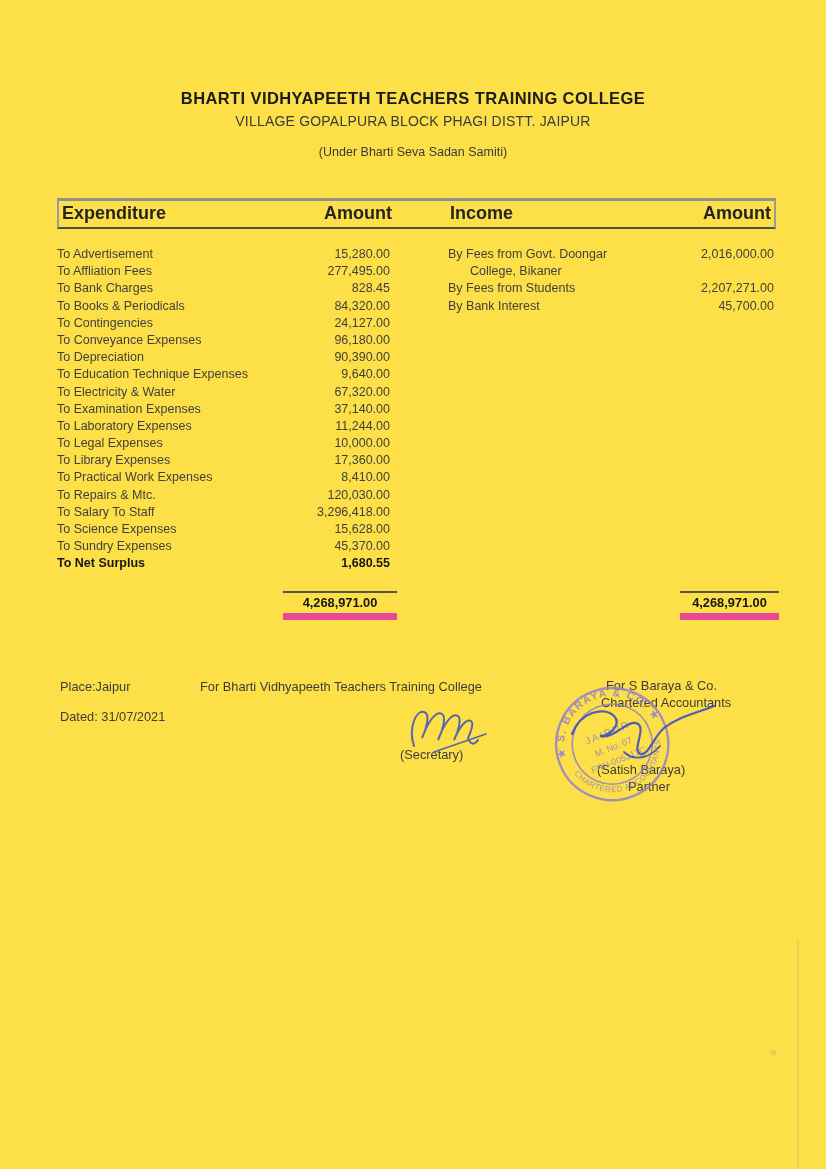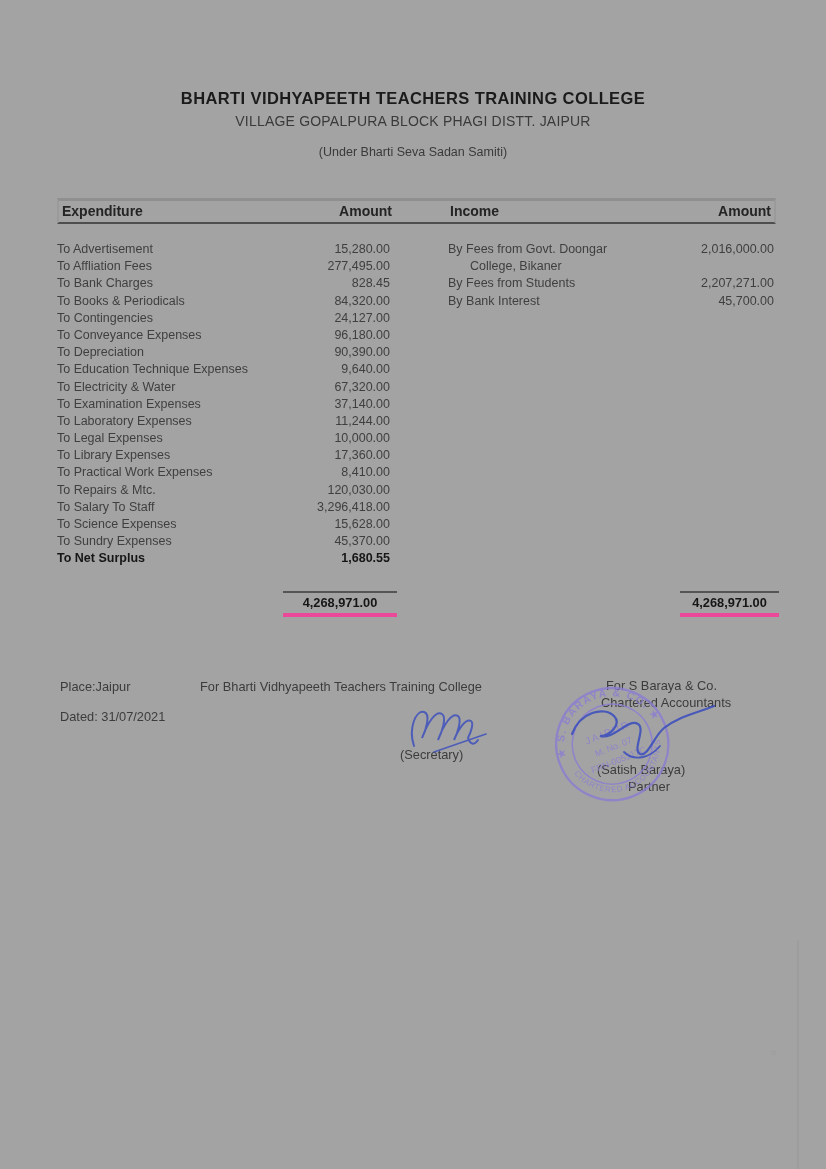--- a/index.html
+++ b/index.html
@@ -1,54 +1,54 @@
 <!DOCTYPE html>
 <html><head>
 <meta charset="utf-8">
 <style>
   html,body { margin:0; padding:0; background:#ffffff; }
   .page {
     position:relative; width:826px; height:1169px;
-    background:#a3a3a3; overflow:hidden;
+    background:#fde047; overflow:hidden;
     font-family:"Liberation Sans", sans-serif;
     color:#3f3f3f;
   }
   
   .doc-header { position:absolute; top:89px; left:0; right:0; text-align:center; }
   .doc-title   { font-size:16.5px; font-weight:bold; color:#1b1b1b; letter-spacing:.4px; }
   .doc-address { font-size:14px;   color:#3a3a3a; margin-top:5px; letter-spacing:.2px; }
   .doc-society { font-size:12.5px; color:#3a3a3a; margin-top:16px; }
   .doc-statement { font-size:14.5px; font-weight:bold; color:#1b1b1b; margin-top:8px; letter-spacing:.1px; }
 
   
   .sheet-table { position:absolute; left:57px; top:198px; width:719px; }
   .thead {
     display:flex; align-items:baseline; box-sizing:border-box;
     border-top:3px solid #8f8f8f; border-bottom:2px solid #4e4e4e;
     border-left:2px solid #9a9a9a; border-right:2px solid #9a9a9a;
     padding:2px 3px 3px 3px;
-    font-size:14px; font-weight:bold; color:#242424;
+    font-size:18px; font-weight:bold; color:#242424;
   }
   .h-exp  { width:230px; }
   .h-amt1 { width:100px; text-align:right; }
   .h-inc  { width:150px; margin-left:58px; }
   .h-amt2 { flex:1; text-align:right; }
 
   .tbody { position:relative; margin-top:18px; height:350px; }
   .col-exp { position:absolute; left:0;    top:0; width:333px; }
   .col-inc { position:absolute; left:391px; top:0; width:326px; }
   .trow  { display:flex; align-items:baseline; height:17.2px; font-size:12.5px; white-space:nowrap; }
   .tlabel  { flex:1; }
   .tamount { width:118px; text-align:right; }
   .trow.bold { font-weight:bold; color:#161616; }
   .trow2 { height:17.2px; font-size:12.5px; padding-left:22px; white-space:nowrap; }
 
   .total-box {
     position:absolute; top:393px; box-sizing:border-box;
-    border-top:2px solid #555; border-bottom:4px solid #ec4899;
+    border-top:2px solid #555; border-bottom:7px solid #ec4899;
     padding:2px 4px 3px 4px; text-align:center;
     font-size:12.8px; font-weight:bold; color:#161616;
   }
   .total-left  { left:226px; width:114px; }
   .total-right { left:623px; width:99px; }
 
   
   .f-abs { position:absolute; font-size:12.8px; color:#3c3c3c; white-space:nowrap; }
   .place        { left:60px;  top:679px; }
   .dated        { left:60px;  top:709px; }

